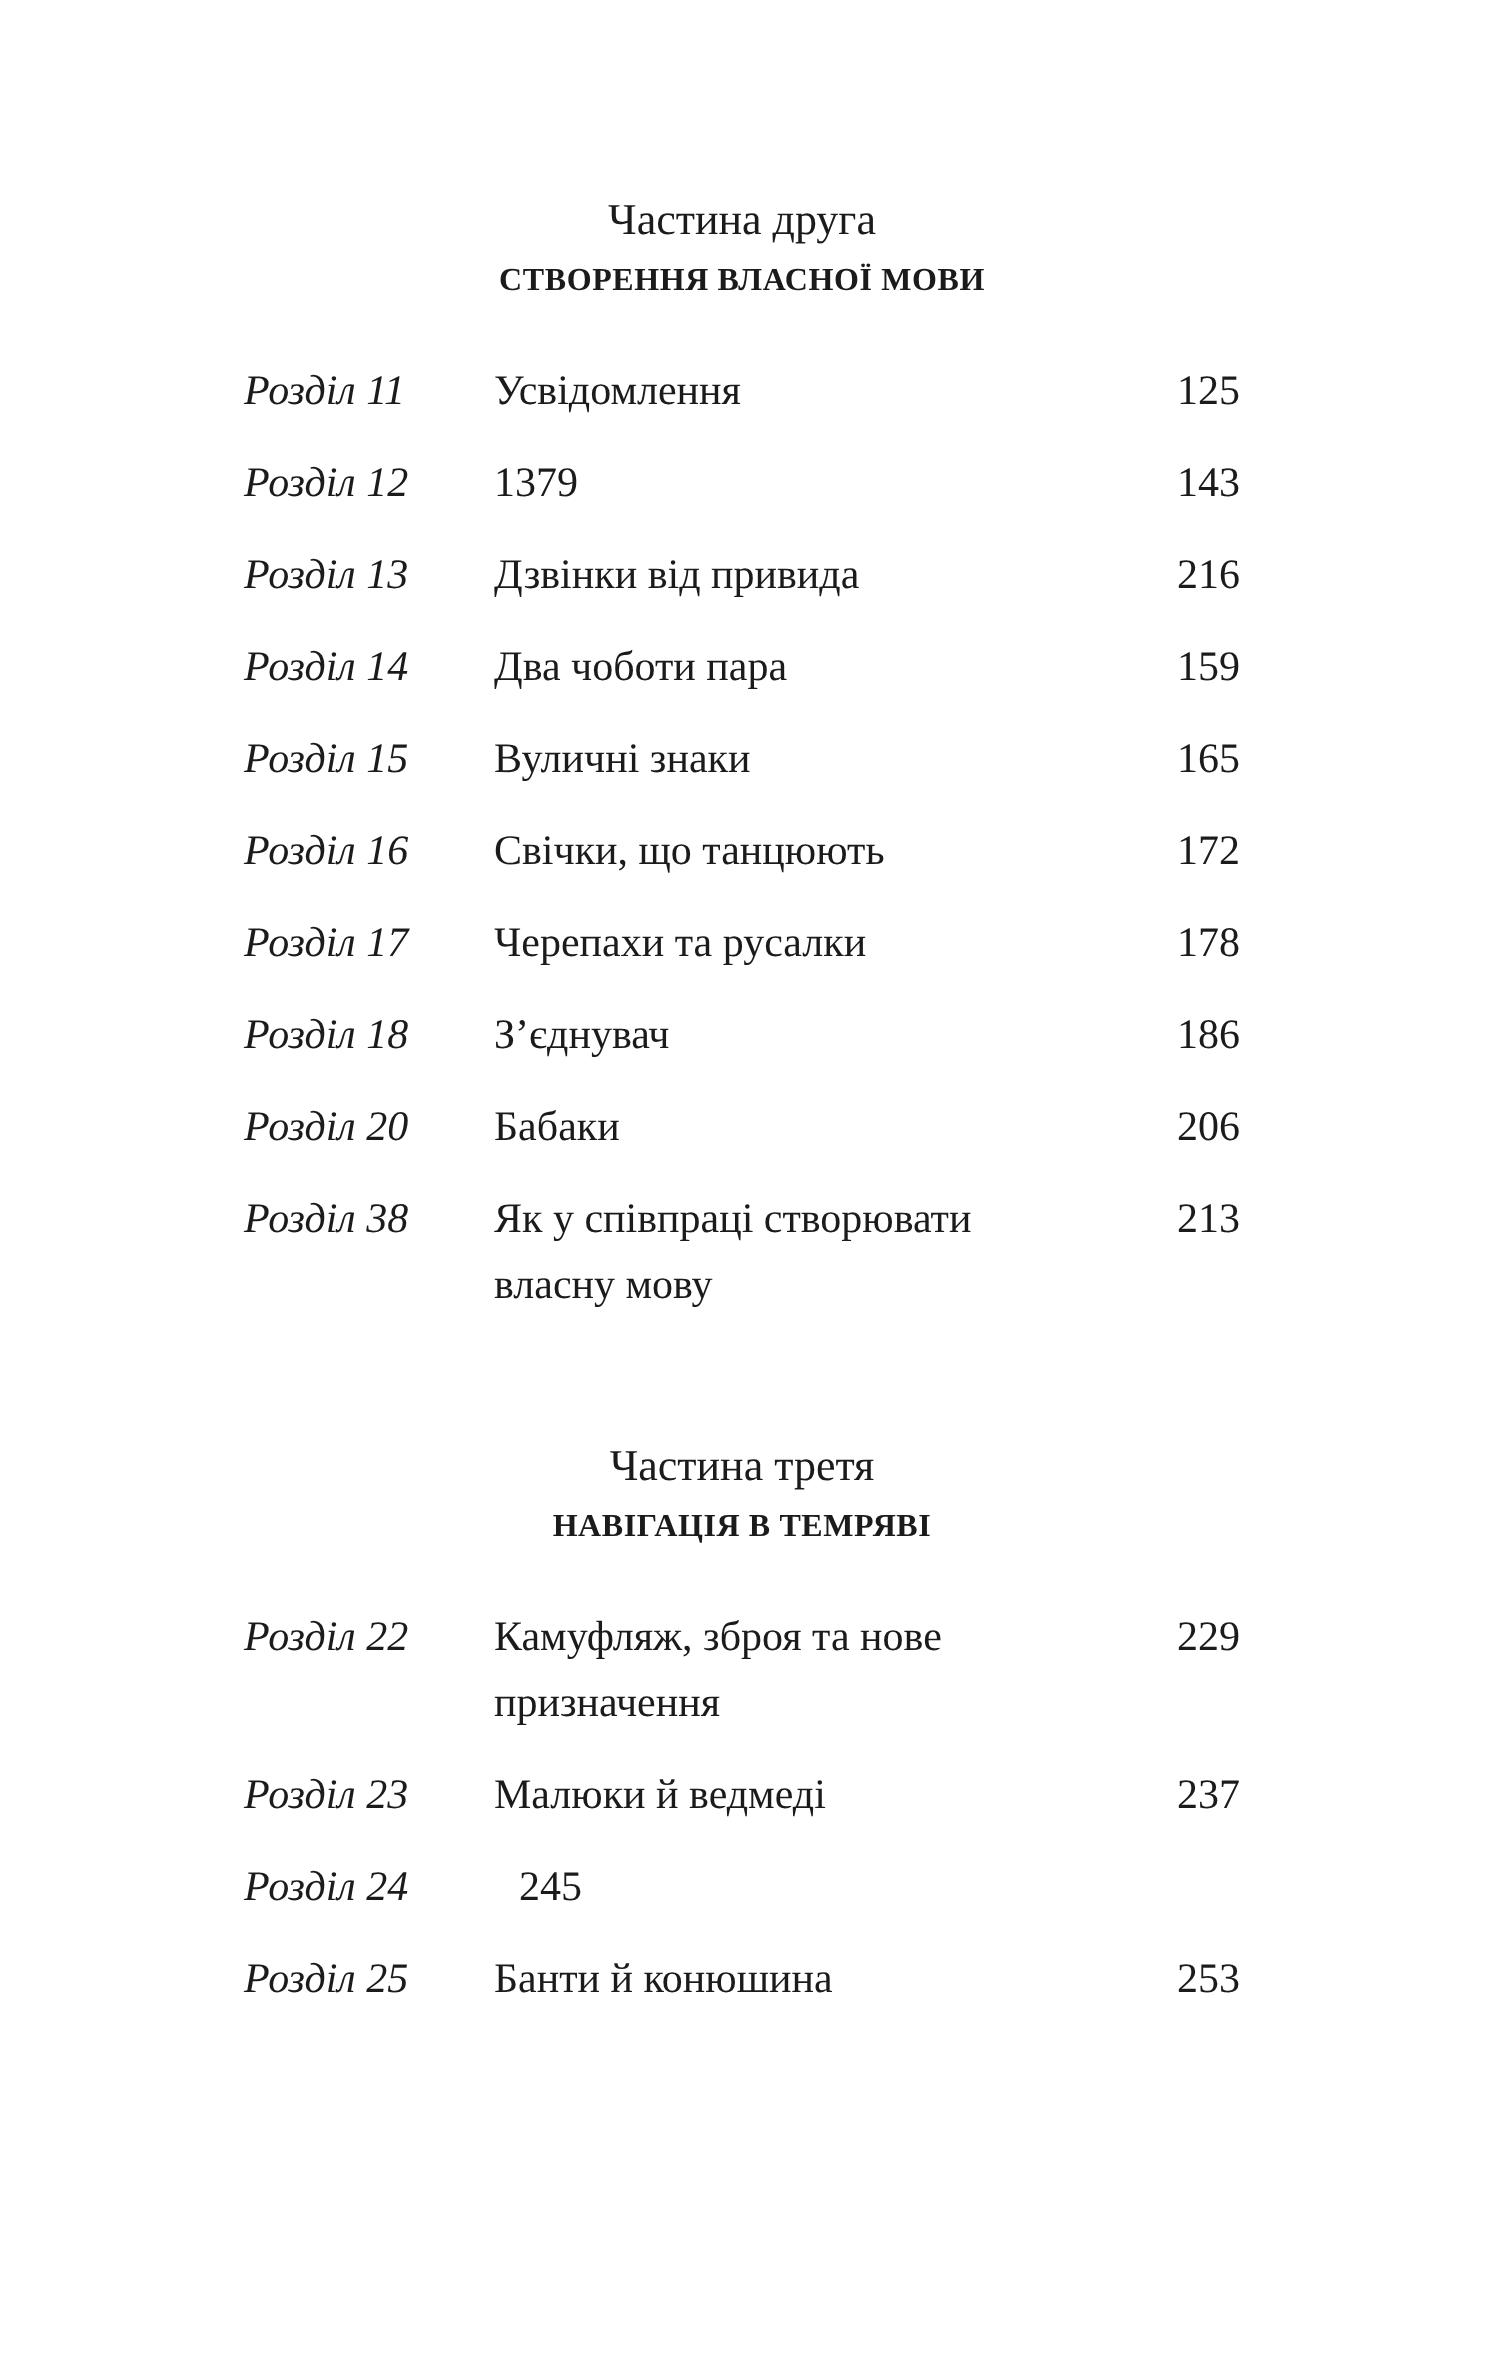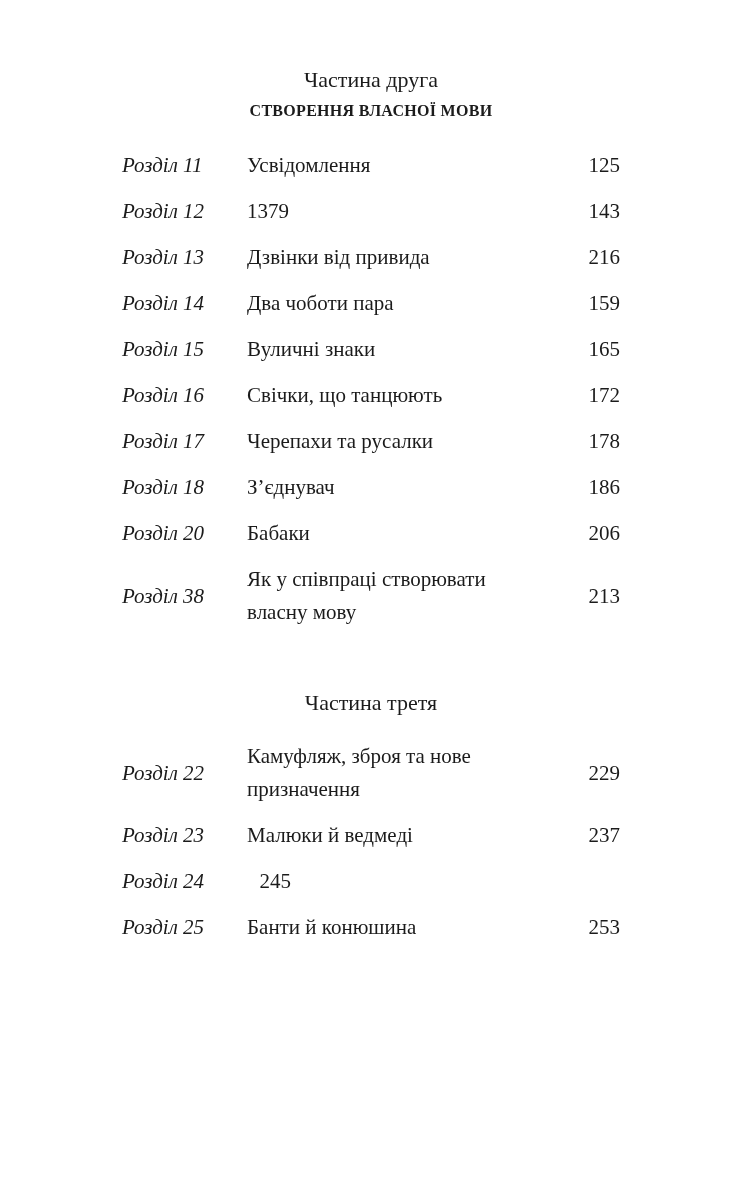--- a/index.html
+++ b/index.html
@@ -11,40 +11,40 @@
     width: 756px;
     height: 1181px;
     font-family: "Liberation Serif", "DejaVu Serif", serif;
     color: #1b1b1b;
     overflow: hidden;
   }
   .page {
     box-sizing: border-box;
     width: 756px;
     height: 995px;
-    padding: 68px 136px 0 122px;
+    padding: 98px 136px 0 122px;
   }
   .part-header {
     text-align: center;
     margin: 0 0 25px 0;
   }
   .part-label {
     font-size: 22px;
     line-height: 24px;
   }
   .part-title {
     font-size: 16px;
     font-weight: 700;
     line-height: 27px;
     margin-top: 5px;
     letter-spacing: 0.3px;
   }
   .toc-row {
     display: flex;
-    align-items: center;
+    align-items: flex-start;
     font-size: 21px;
     line-height: 33px;
     margin-bottom: 13px;
   }
   .ch-label {
     flex: none;
     width: 125px;
     font-style: italic;
   }
   .ch-title {
@@ -121,20 +121,21 @@
       <span class="ch-label">Розділ 38</span>
       <span class="ch-title">Як у співпраці створювати
 власну мову</span>
       <span class="ch-page">213</span>
     </div>
   </div>
 
   <div class="section">
     <div class="part-header">
       <div class="part-label">Частина третя</div>
+      <div class="part-title">НАВІГАЦІЯ В ТЕМРЯВІ</div>
     </div>
 
     <div class="toc-row">
       <span class="ch-label">Розділ 22</span>
       <span class="ch-title">Камуфляж, зброя та нове
 призначення</span>
       <span class="ch-page">229</span>
     </div>
     <div class="toc-row">
       <span class="ch-label">Розділ 23</span>

